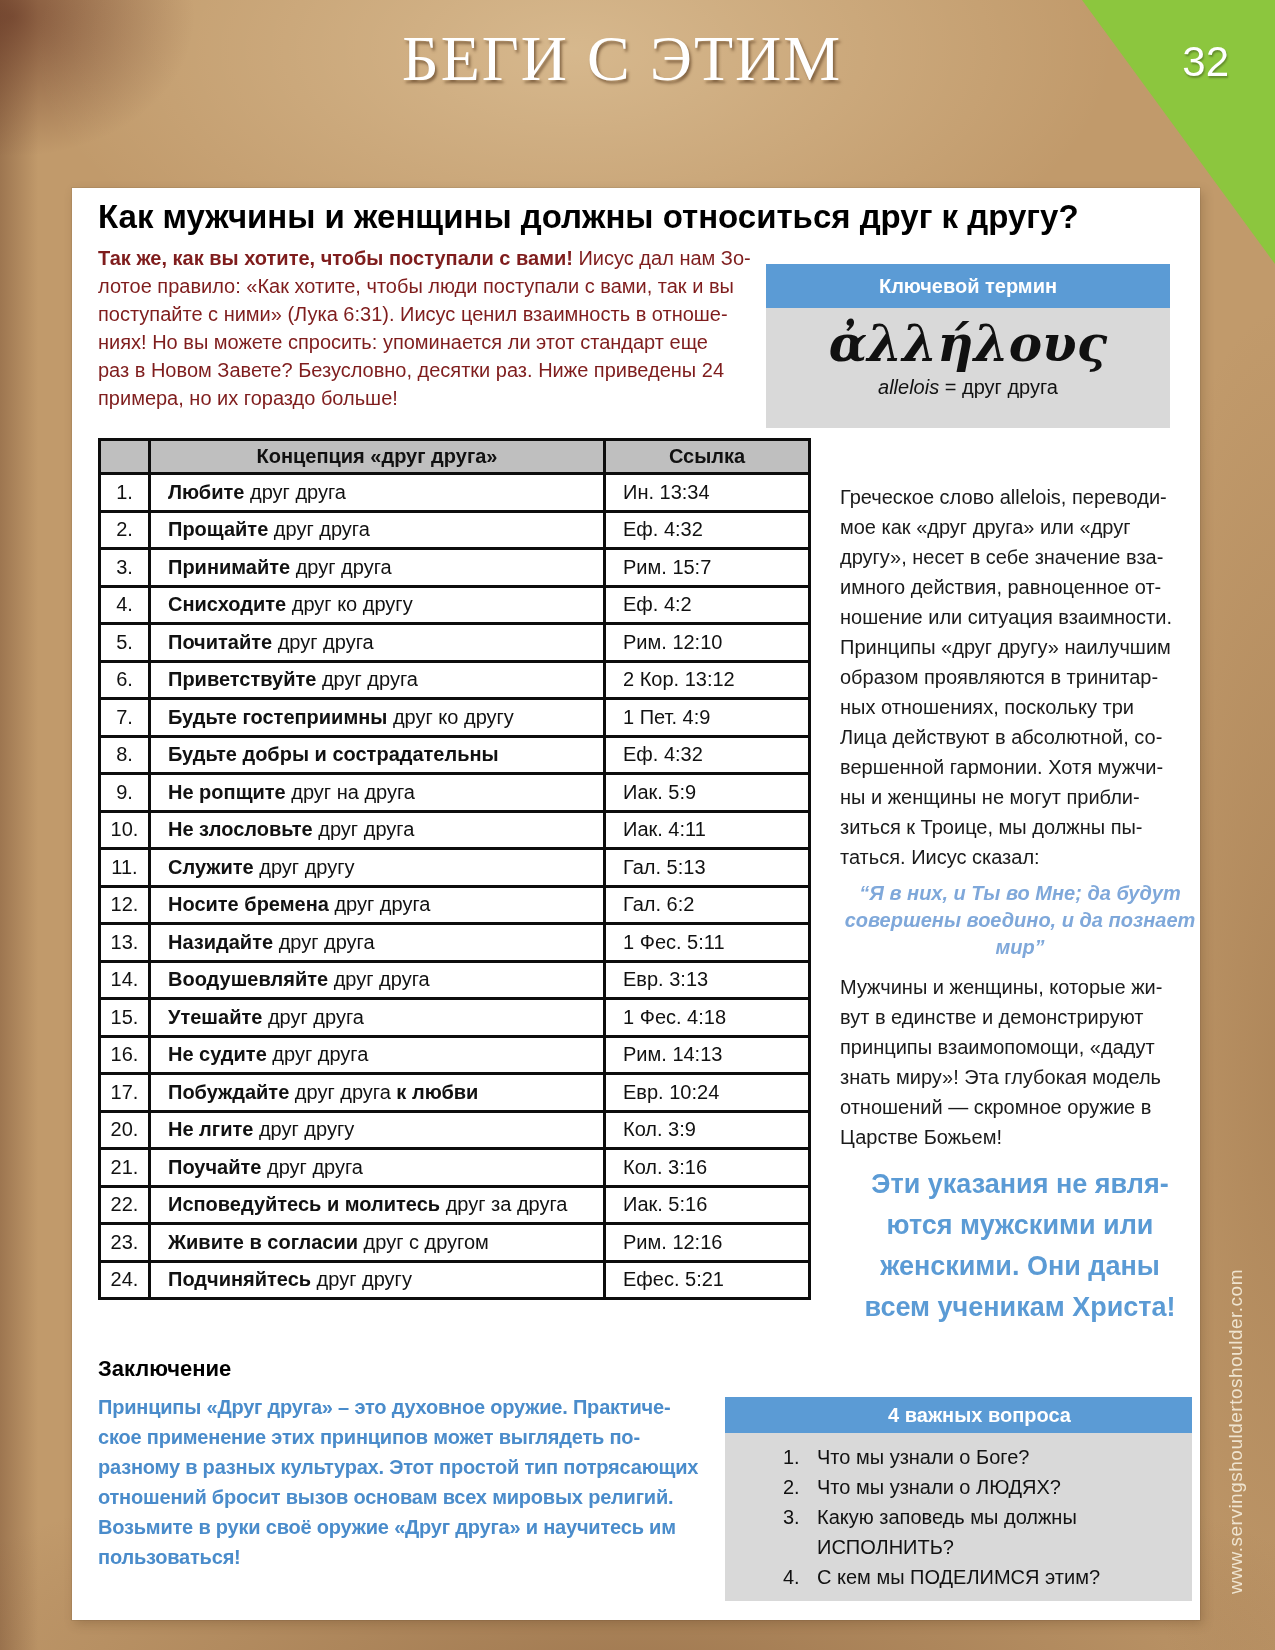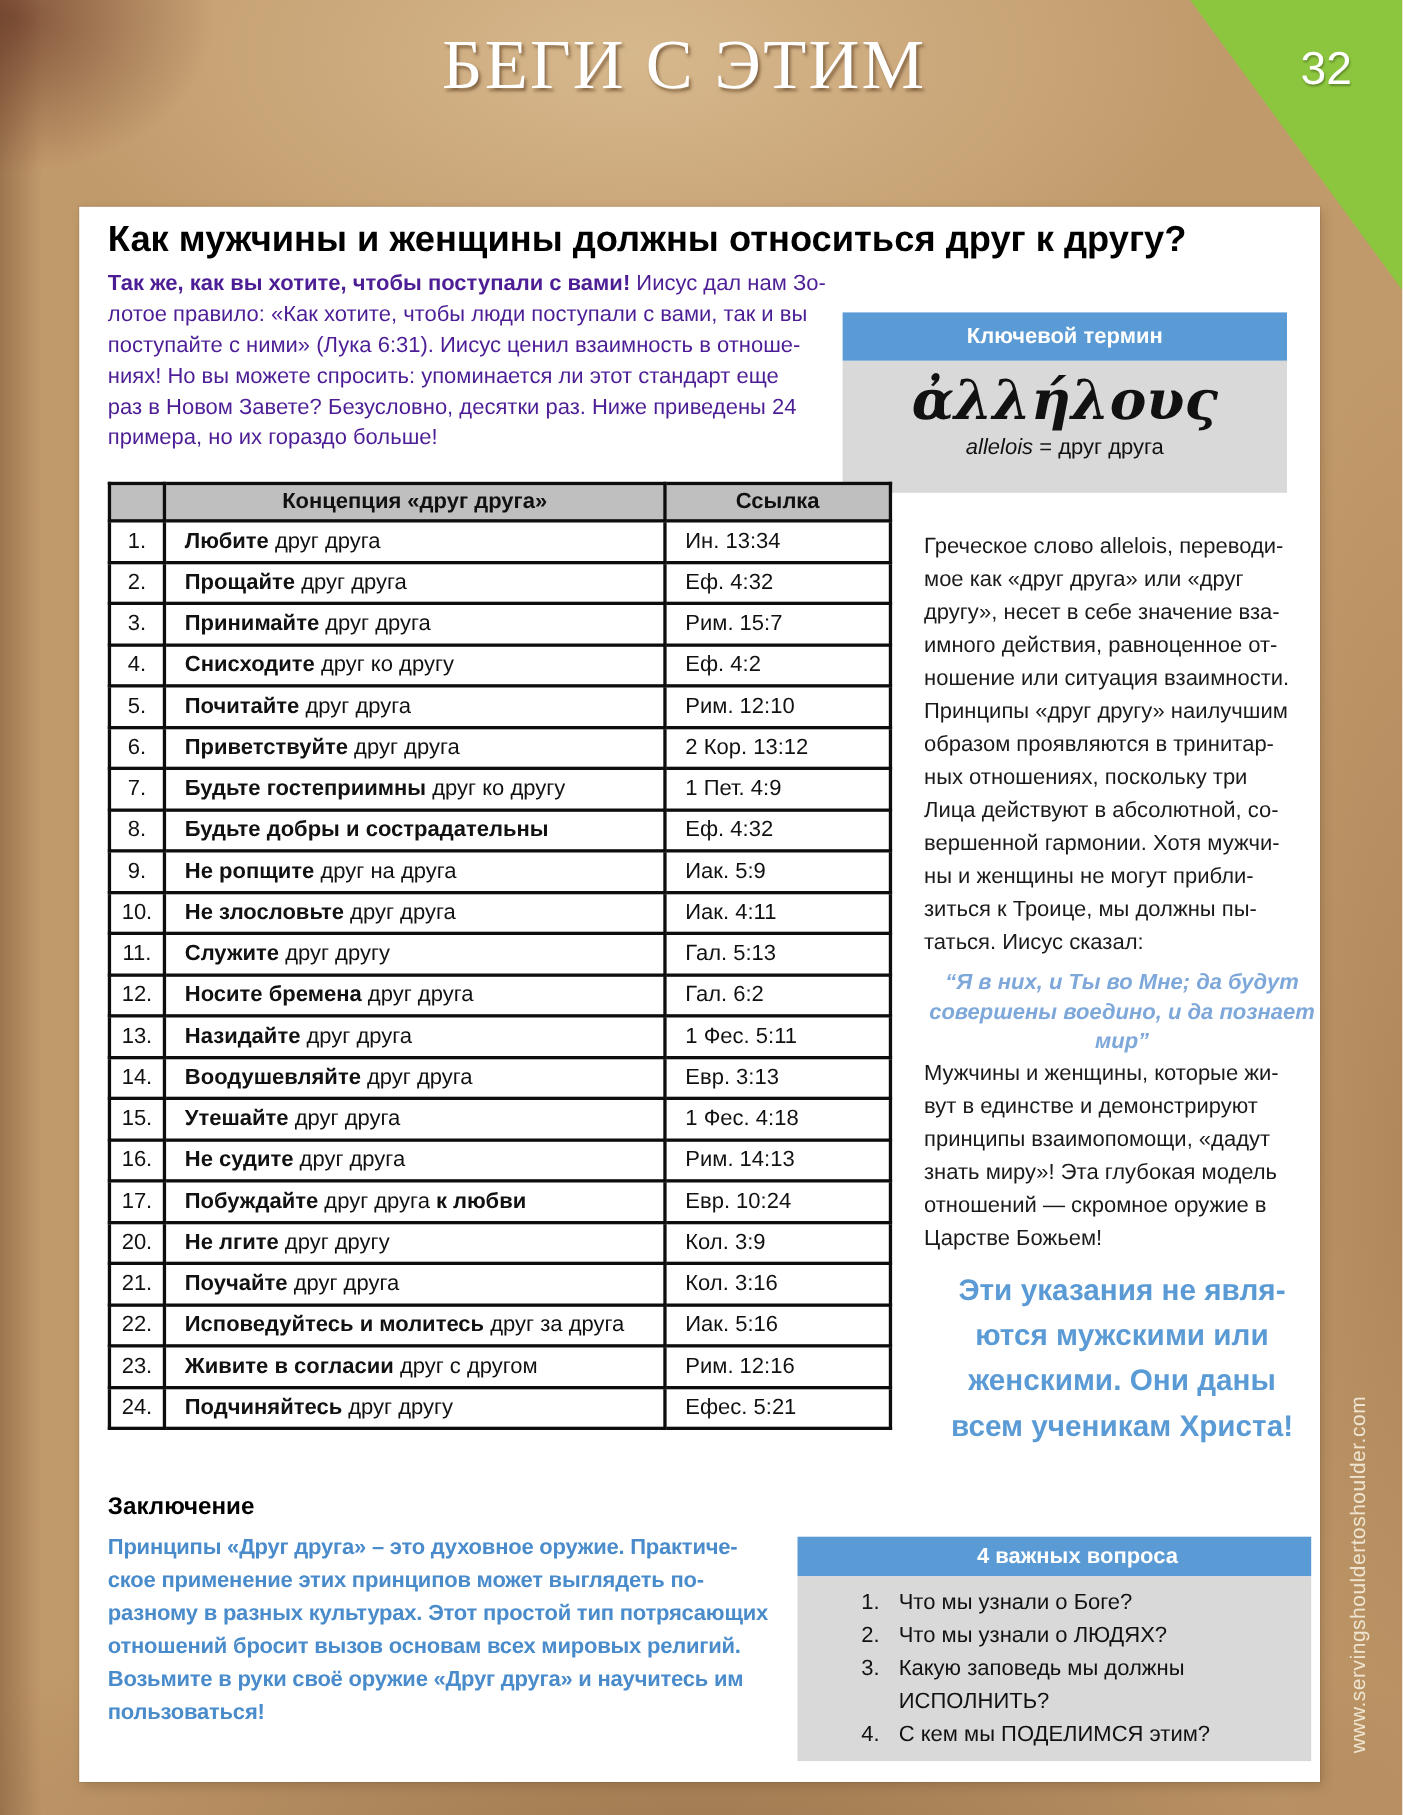--- a/index.html
+++ b/index.html
@@ -22,25 +22,25 @@
   .page-num { position:absolute; top:38px; right:46px; font-size:42px; font-weight:normal;
     color:#ffffff; text-shadow:1px 2px 2px rgba(0,0,0,0.30); }
   .site-url { position:absolute; right:28px; bottom:56px; writing-mode:vertical-rl;
     transform:rotate(180deg); font-size:19px; letter-spacing:0.5px; color:rgba(245,237,220,0.9); }
 
   .card { position:absolute; left:72px; top:188px; width:1128px; height:1432px; background:#ffffff;
     box-shadow:0 0 0 1px rgba(0,0,0,0.06), 3px 4px 10px rgba(80,50,25,0.25); }
 
   .heading { position:absolute; left:26px; top:10px; width:1085px; font-size:33px; font-weight:bold; color:#000; }
 
-  .intro { position:absolute; left:26px; top:56px; font-size:20px; line-height:28px; color:#4c1d95; }
+  .intro { position:absolute; left:26px; top:56px; font-size:20px; line-height:28px; color:#7f1d1d; }
   .iline { white-space:nowrap; }
   .b { font-weight:bold; }
 
-  .keyterm { position:absolute; left:694px; top:76px; width:404px;margin-top:20px; }
+  .keyterm { position:absolute; left:694px; top:76px; width:404px; }
   .kt-header { height:44px; line-height:44px; background:#5B9BD5; color:#fff;
     font-weight:bold; font-size:20px; text-align:center; }
   .kt-body { height:120px; background:#D9D9D9; text-align:center; padding-top:5px; box-sizing:border-box; }
   .kt-greek { font-family:"DejaVu Serif", serif; font-style:italic; font-weight:bold;
     font-size:50px; line-height:62px; color:#111; }
   .kt-def { font-size:20px; color:#111; margin-top:1px; }
   .kt-translit { font-style:italic; }
 
   .ot { position:absolute; left:26px; top:250px; border-collapse:collapse; table-layout:fixed; width:710px;border-radius:28px; }
   .ot th, .ot td { border:3px solid #0d0d0d; padding:0; color:#111; }
@@ -49,21 +49,21 @@
   .ot td.num { text-align:center; }
   .ot td.concept { padding-left:17px; white-space:nowrap; }
   .ot td.ref { padding-left:17px; white-space:nowrap; }
 
   .rightcol { position:absolute; left:768px; top:294px; width:360px; color:#1a1a1a; }
   .rc-para { font-size:20px; line-height:30px; }
   .rc-line { white-space:nowrap; }
   .rc-quote { margin-top:8px; font-size:20px; line-height:27px; font-style:italic; font-weight:bold;
     color:#7FA8DA; text-align:center; }
   .rc-quote .rc-line { white-space:normal; }
-  .rc-para2 { margin-top:0; }
+  .rc-para2 { margin-top:11px; }
   .rc-emphasis { margin-top:12px; font-size:27px; line-height:41px; font-weight:bold;
     color:#5B9BD5; text-align:center; }
 
   .conclusion-heading { position:absolute; left:26px; top:1168px; font-size:22px; font-weight:bold; color:#000; }
   .conclusion { position:absolute; left:26px; top:1204px; font-size:20px; line-height:30px;
     font-weight:bold; color:#4A8CCB; letter-spacing:-0.2px; }
   .c-line { white-space:nowrap; }
 
   .questions { position:absolute; left:653px; top:1209px; width:467px; }
   .q-header { height:36px; line-height:36px; background:#5B9BD5; color:#fff; font-weight:bold;

